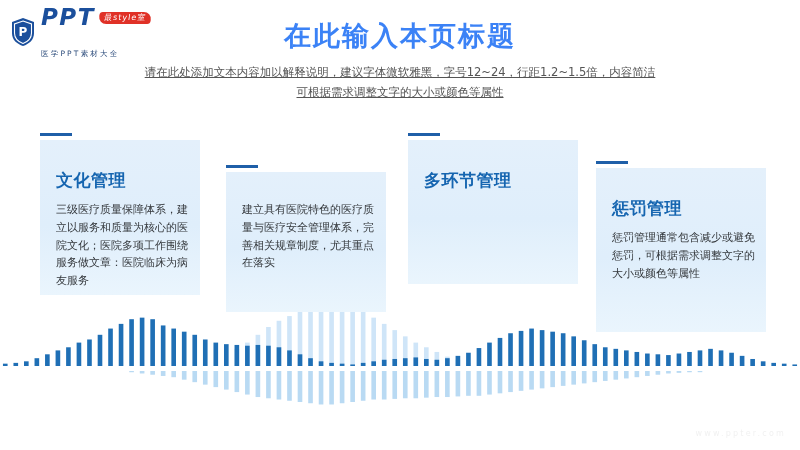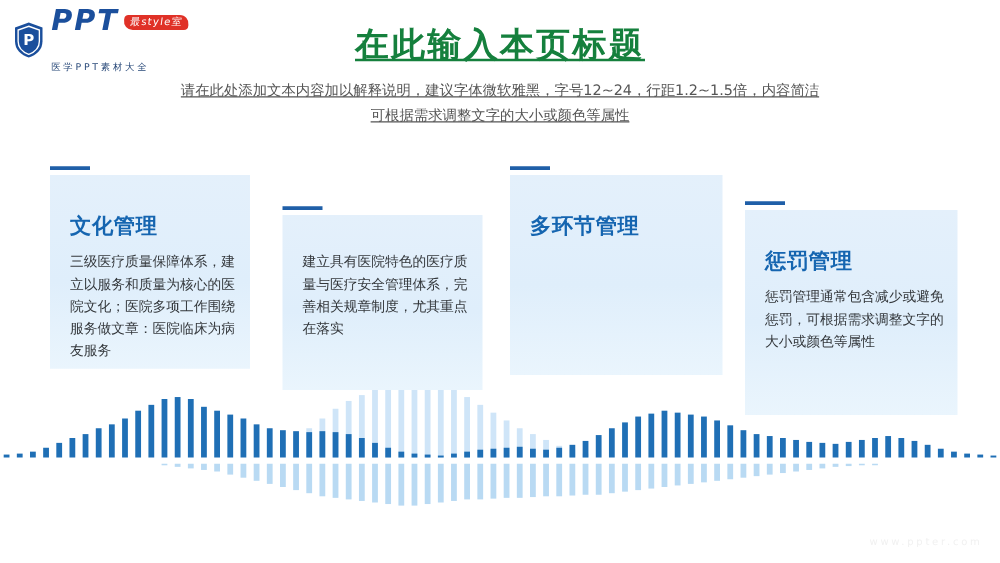--- a/index.html
+++ b/index.html
@@ -70,23 +70,22 @@
 
   
   #page-title {
     position: absolute;
     top: 18px;
     left: 0;
     width: 800px;
     text-align: center;
     font-size: 27px;
     font-weight: bold;
-    color: #15803d;
+    color: #3b82f6;
     letter-spacing: 2px;
-    text-decoration: underline;
   }
   #subtitle {
     position: absolute;
     top: 62px;
     left: 0;
     width: 800px;
     text-align: center;
     font-size: 11.5px;
     color: #555555;
     line-height: 1.75;
@@ -123,21 +122,21 @@
   }
   .card-inner {
     position: absolute;
     left: 16px;
     top: 29px;
     right: 10px;
   }
 
   #card-0 { left: 40px;  top: 140px; width: 160px; height: 155px; }
   #card-1 { left: 226px; top: 172px; width: 160px; height: 140px; }
-  #card-2 { left: 408px; top: 140px; width: 170px; height: 160px; }
+  #card-2 { left: 408px; top: 140px; width: 170px; height: 144px; }
   #card-3 { left: 596px; top: 168px; width: 170px; height: 164px; }
 
   
   #waveform {
     position: absolute;
     left: 0;
     top: 290px;
     width: 800px;
     height: 120px;
     z-index: -1;

